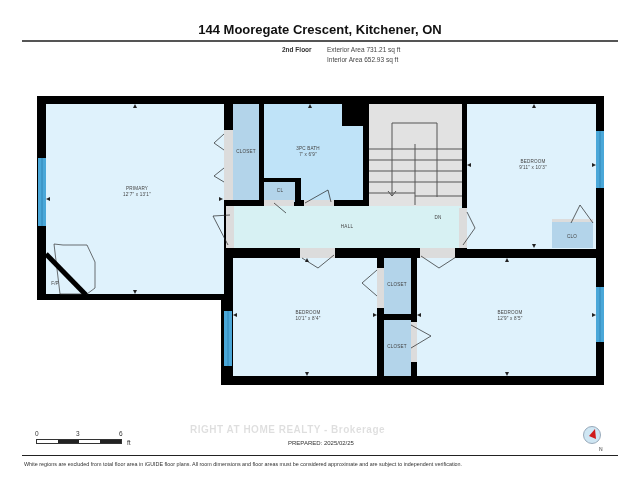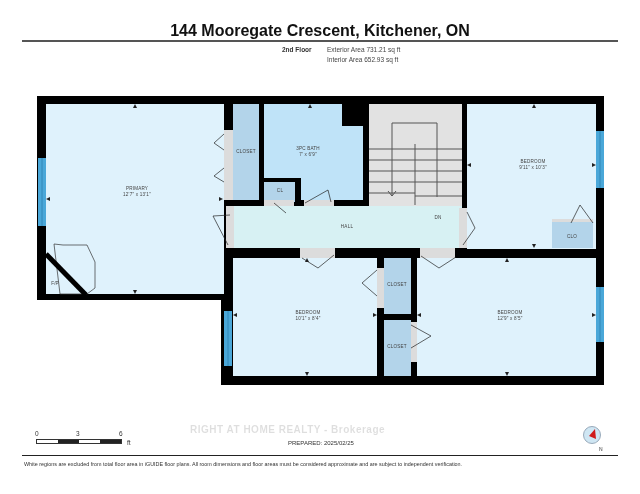--- a/index.html
+++ b/index.html
@@ -1,17 +1,17 @@
 <!DOCTYPE html>
 <html><head>
 <meta charset="utf-8">
 <style>
   html, body { margin:0; padding:0; background:#ffffff; }
   body { width:640px; height:494px; position:relative; overflow:hidden; font-family:"Liberation Sans", sans-serif; color:#222; }
-  .title { position:absolute; left:0; width:640px; top:22px; text-align:center; font-size:16px; font-weight:bold; color:#111; }
+  .title { position:absolute; left:0; width:640px; top:22px; text-align:center; font-size:13px; font-weight:bold; color:#111; }
   .hr { position:absolute; left:22px; width:596px; height:2px; background:#555; }
   .floor-label { position:absolute; left:282px; top:46px; font-size:6.5px; font-weight:bold; color:#333; }
   .area-ext { position:absolute; left:327px; top:46px; font-size:6.5px; color:#444; }
   .area-int { position:absolute; left:327px; top:56px; font-size:6.5px; color:#444; }
 
   .plan { position:absolute; left:0; top:0; width:640px; height:494px; }
   .room-label { position:absolute; font-size:4.6px; color:#444; text-align:center; line-height:6px; letter-spacing:0.2px; }
 
   .scale { position:absolute; left:35px; top:430px; }
   .scale-num { position:absolute; font-size:6.5px; color:#333; }

